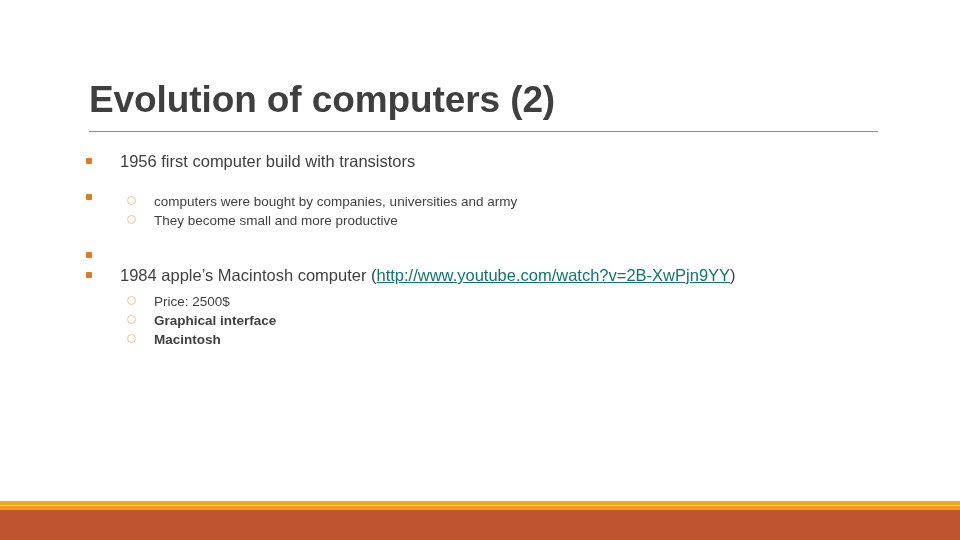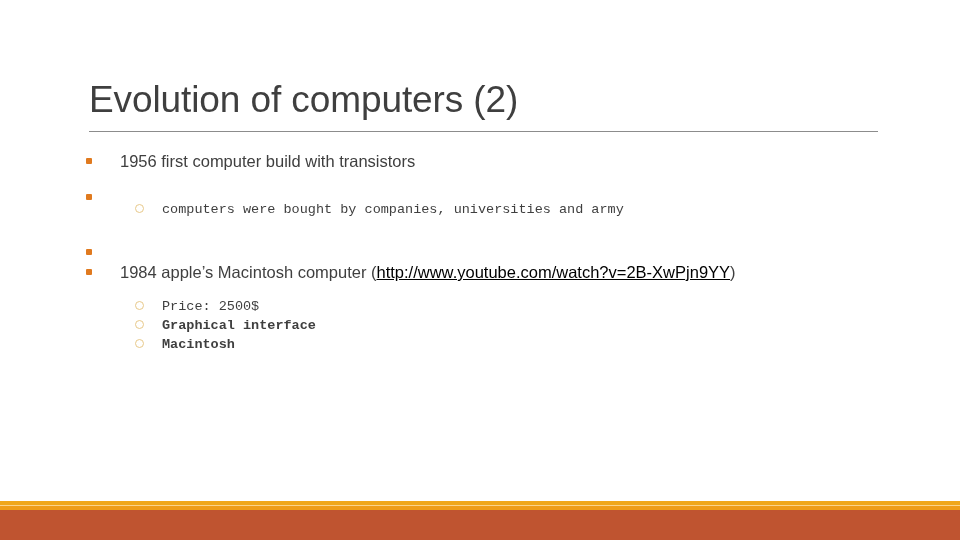--- a/index.html
+++ b/index.html
@@ -24,21 +24,21 @@
   
   #title-block {
     position: absolute;
     left: 89px;
     top: 78px;
     width: 790px;
   }
   #slide-title {
     font-size: 37px;
     line-height: 44px;
-    font-weight: 400;
+    font-weight: 700;
     color: #3f3f3f;
     letter-spacing: -0.1px;
     white-space: nowrap;
   }
   #title-rule {
     position: absolute;
     left: 89px;
     top: 131px;
     width: 789px;
     height: 1px;
@@ -53,23 +53,22 @@
     width: 800px;
   }
 
   ul.lvl1 {
     list-style: none;
     margin: 0;
     padding: 0;
   }
   ul.lvl2 {
     list-style: none;
-    margin: 8px;
+    margin: 0;
     padding: 0;
-    font-family: Liberation Mono, monospace;
   }
 
   li.b1 {
     position: relative;
     padding-left: 42px;
     color: #3f3f3f;
     font-size: 16.5px;
     line-height: 22px;
     margin-bottom: 0;
   }
@@ -99,21 +98,21 @@
     border: 1px solid #e8c98a;
     border-radius: 50%;
     background: transparent;
   }
 
   .bold-item { font-weight: 700; }
   .spacer-14 { height: 14px; }
   .spacer-6  { height: 6px; }
 
   a.link, span.link {
-    color: #000000;
+    color: #0f766e;
     text-decoration: underline;
   }
 
   
   #bottom-bar {
     position: absolute;
     left: 0;
     bottom: 0;
     width: 960px;
     height: 41px;
@@ -146,20 +145,24 @@
 
       <li class="b1">
         <span class="marker1"></span>
       </li>
       <div class="spacer-6"></div>
       <ul class="lvl2">
         <li class="b2">
           <span class="marker2"></span>
           <span>computers were bought by companies, universities and army</span>
         </li>
+        <li class="b2">
+          <span class="marker2"></span>
+          <span>They become small and more productive</span>
+        </li>
       </ul>
 
       <div class="spacer-14"></div>
 
       <li class="b1">
         <span class="marker1"></span>
       </li>
       <div class="spacer-6"></div>
 
       <div class="spacer-14"></div>

